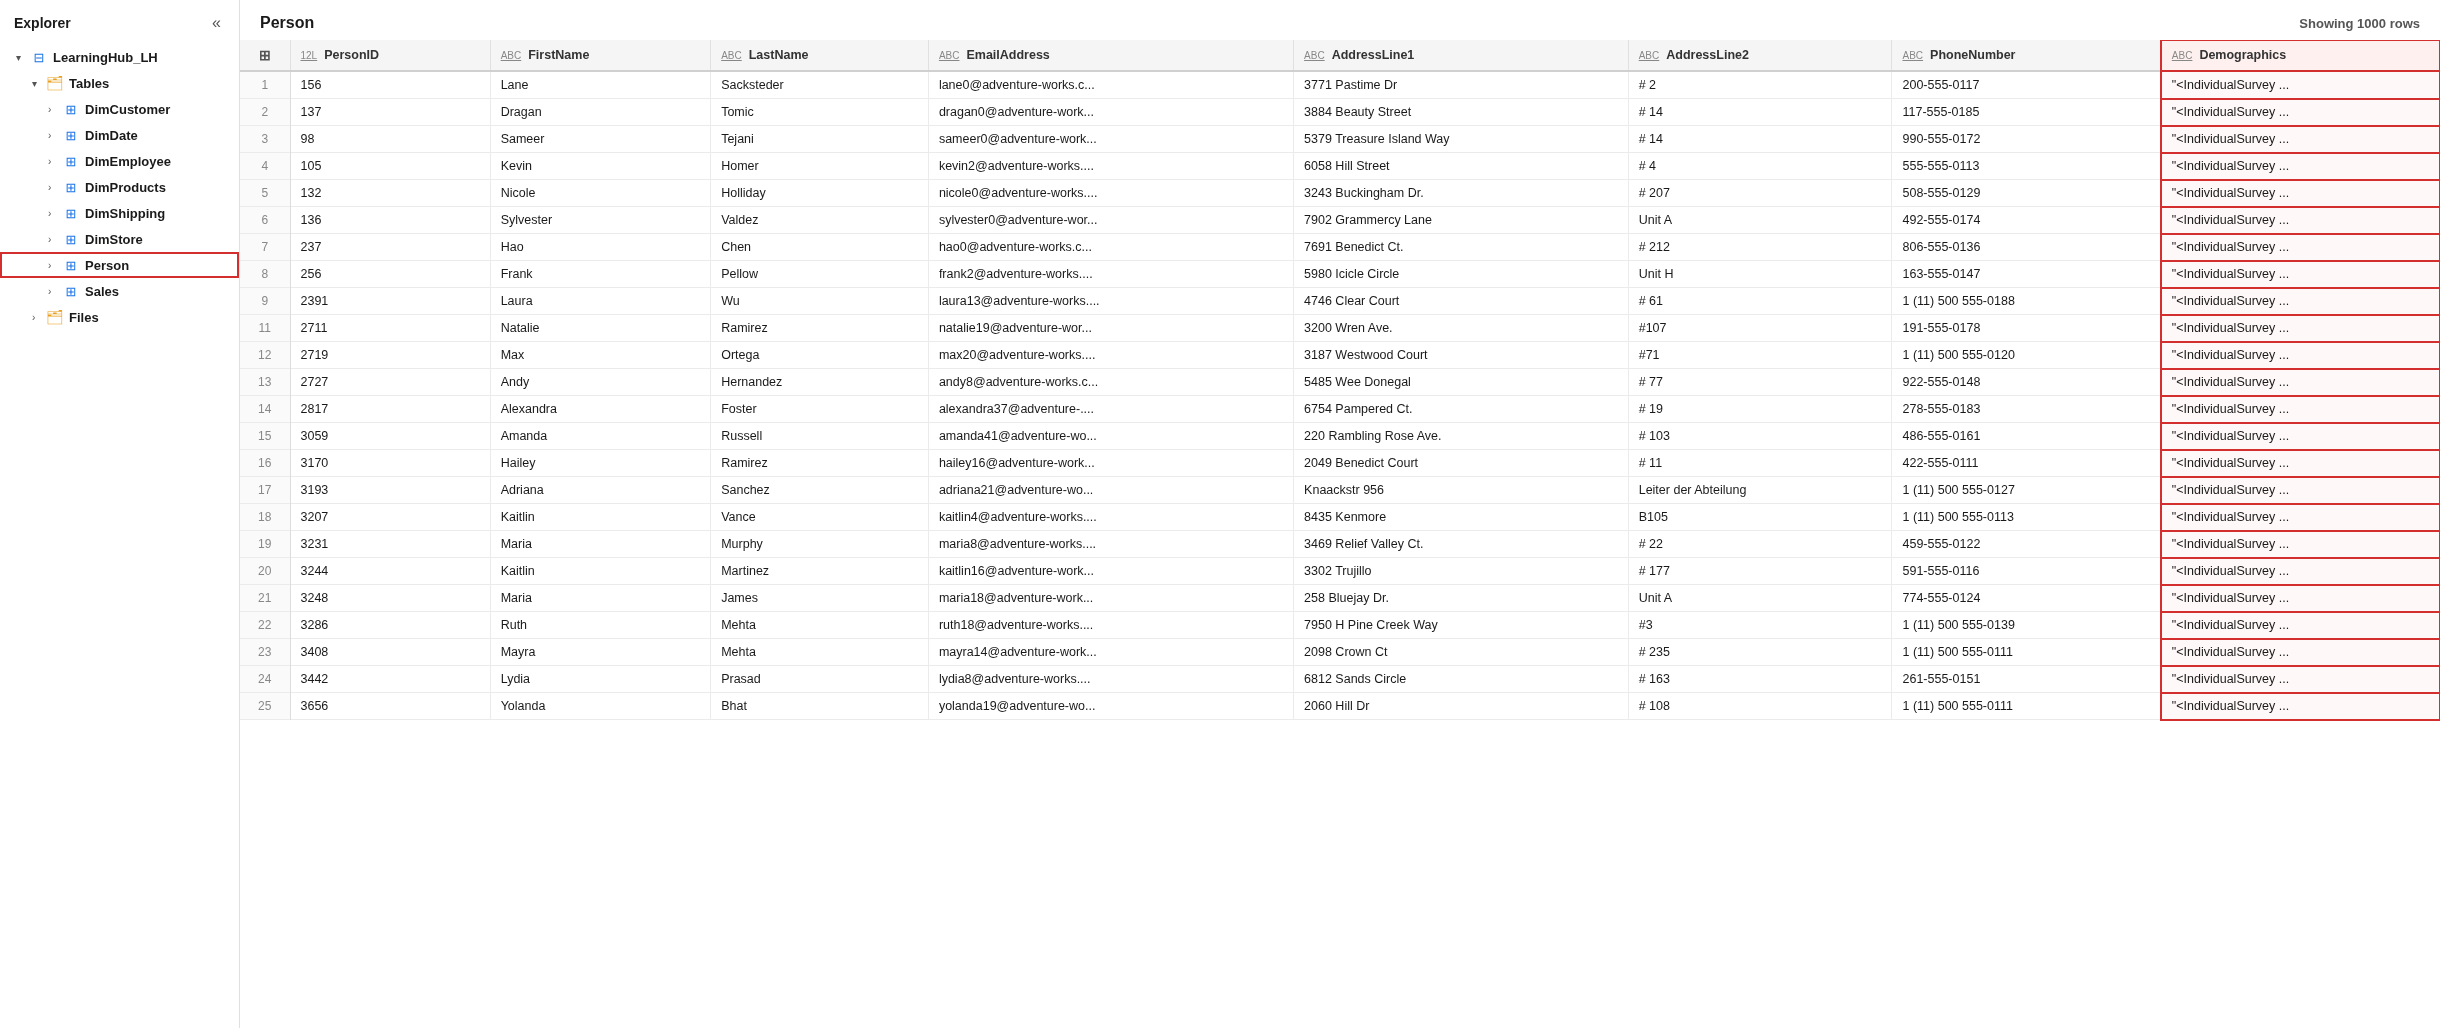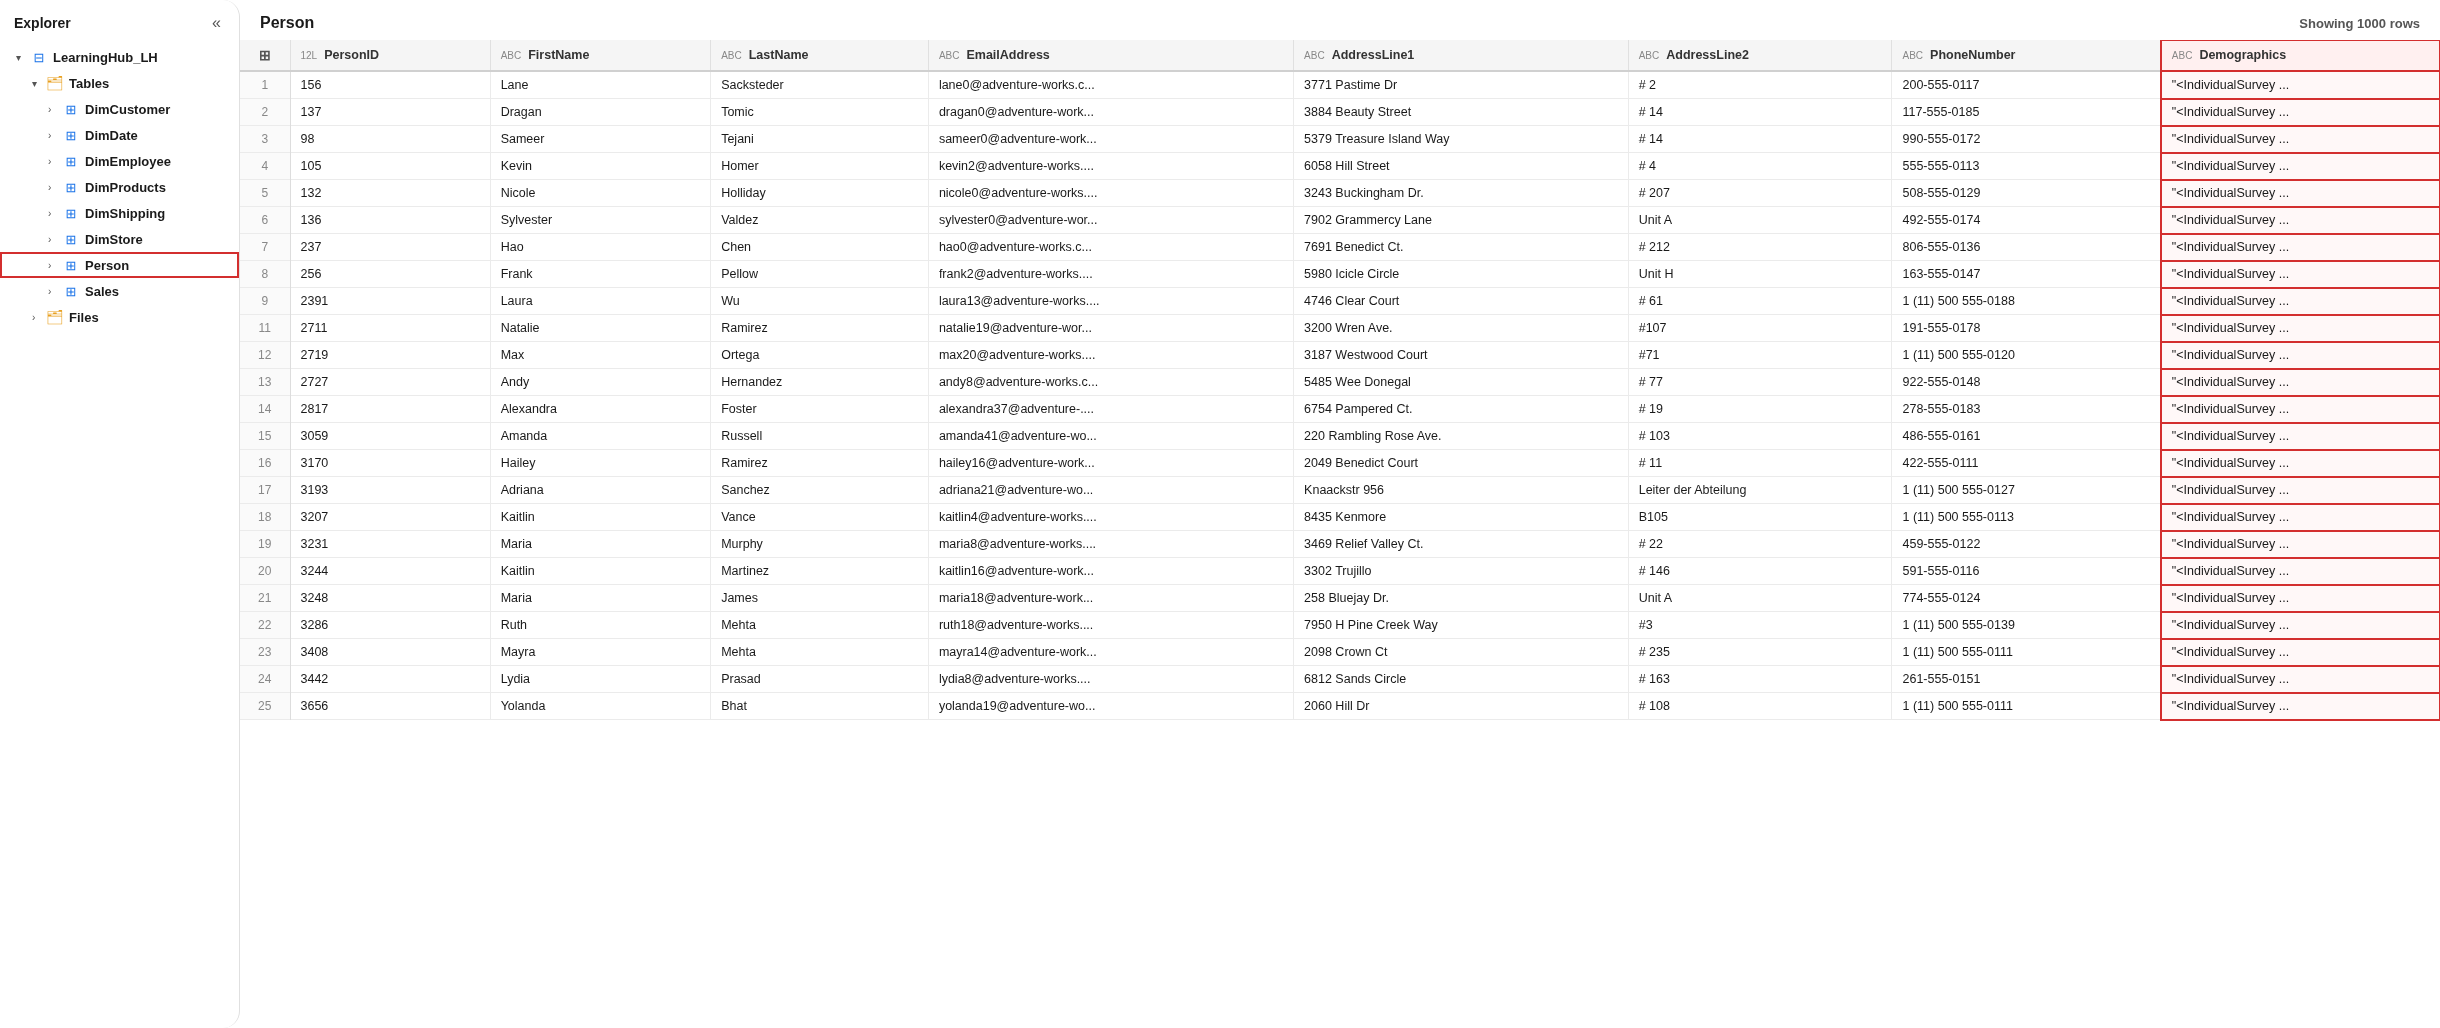--- a/index.html
+++ b/index.html
@@ -7,21 +7,20 @@
 
     
     #sidebar {
       width: 240px;
       min-width: 240px;
       background: #fff;
       border-right: 1px solid #e0e0e0;
       display: flex;
       flex-direction: column;
       overflow-y: auto;
-      border-radius: 17px;
     }
     .sidebar-header {
       display: flex;
       align-items: center;
       justify-content: space-between;
       padding: 12px 14px 8px 14px;
       font-weight: 600;
       font-size: 14px;
       color: #1a1a1a;
     }
@@ -128,20 +127,21 @@
     thead th:first-child {
       width: 50px;
       min-width: 50px;
       text-align: center;
     }
     .col-type-inline {
       font-size: 10px;
       color: #888;
       font-weight: 400;
       margin-right: 4px;
+      text-decoration: underline;
     }
     .col-header-content {
       display: flex;
       align-items: center;
       gap: 3px;
     }
     .row-num-header {
       background: #f5f5f5;
       color: #888;
       font-size: 11px;
@@ -502,21 +502,21 @@
             <td>459-555-0122</td>
             <td class="demographics-col">"&lt;IndividualSurvey ...</td>
           </tr>
           <tr>
             <td>20</td>
             <td>3244</td>
             <td>Kaitlin</td>
             <td>Martinez</td>
             <td>kaitlin16@adventure-work...</td>
             <td>3302 Trujillo</td>
-            <td># 146</td>
+            <td># 177</td>
             <td>591-555-0116</td>
             <td class="demographics-col">"&lt;IndividualSurvey ...</td>
           </tr>
           <tr>
             <td>21</td>
             <td>3248</td>
             <td>Maria</td>
             <td>James</td>
             <td>maria18@adventure-work...</td>
             <td>258 Bluejay Dr.</td>

